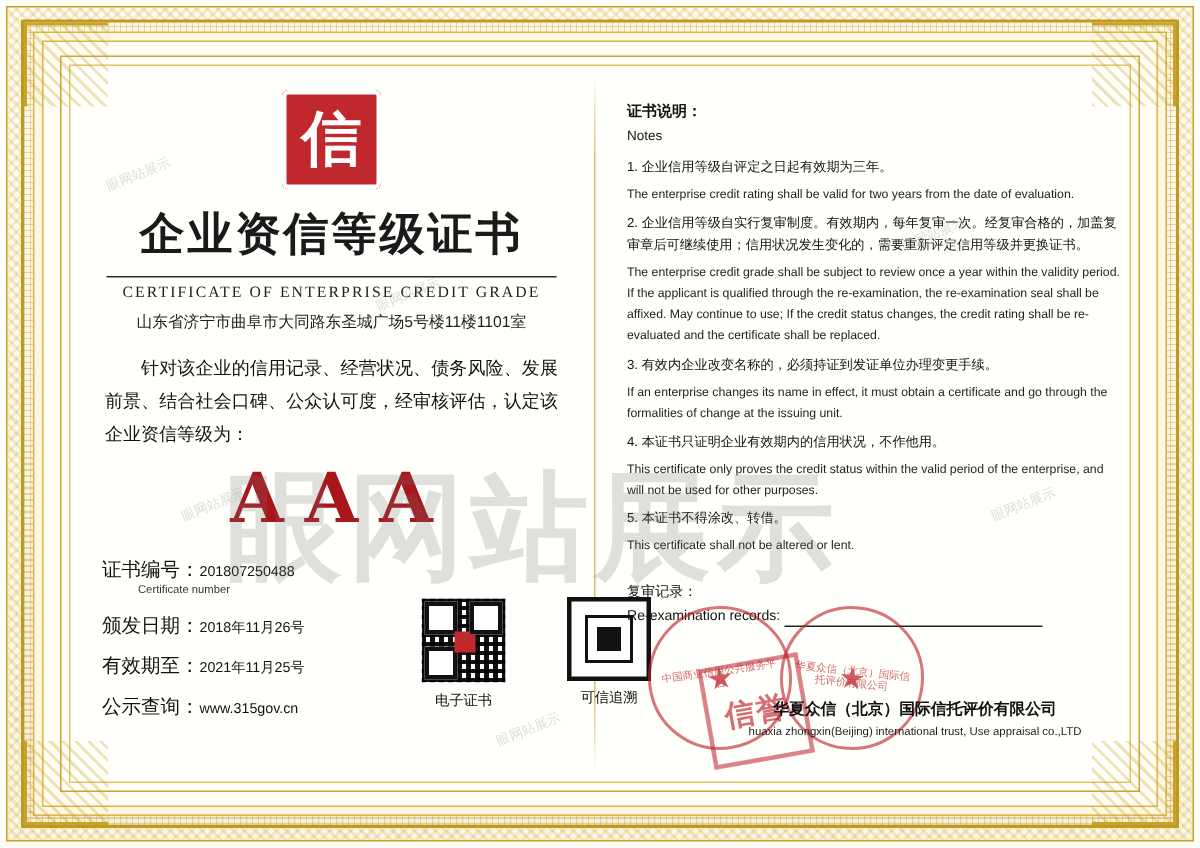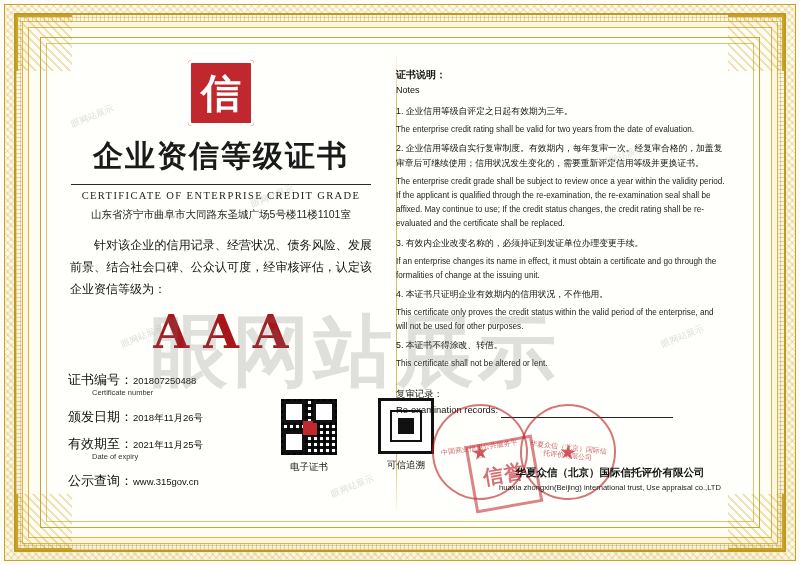--- a/index.html
+++ b/index.html
@@ -219,21 +219,21 @@
   }
   .code-label {
     margin-top: 5px;
     font-size: 9.5px;
     color: #111;
   }
 
   
   .right-col {
     position: absolute;
-    left: 396px; top: 66px;
+    left: 418px; top: 66px;
     width: 330px;
     font-size: 8.6px;
     color: #111;
     line-height: 1.72;
   }
   .right-col .head-cn { font-size: 10px; font-weight: bold; }
   .right-col .head-en { font-size: 9px; margin-bottom: 5px; }
   .right-col p { margin: 0 0 4px 0; }
   .right-col .cn { font-size: 8.8px; }
   .right-col .en { font-size: 8.2px; color: #1d1d1d; }
@@ -368,21 +368,20 @@
   <div class="meta">
     <div class="meta-row">
       <span class="cn">证书编号：</span><span class="val">201807250488</span>
       <div class="en">Certificate number</div>
     </div>
     <div class="meta-row">
       <span class="cn">颁发日期：</span><span class="val">2018年11月26号</span>
     </div>
     <div class="meta-row">
       <span class="cn">有效期至：</span><span class="val">2021年11月25号</span>
-      <div class="en">Date of expiry</div>
     </div>
     <div class="meta-row">
       <span class="cn">公示查询：</span><span class="val">www.315gov.cn</span>
     </div>
   </div>
 
   <div class="codes">
     <div class="code-block">
       <div class="qr">
         <span class="qr-c3"></span>

